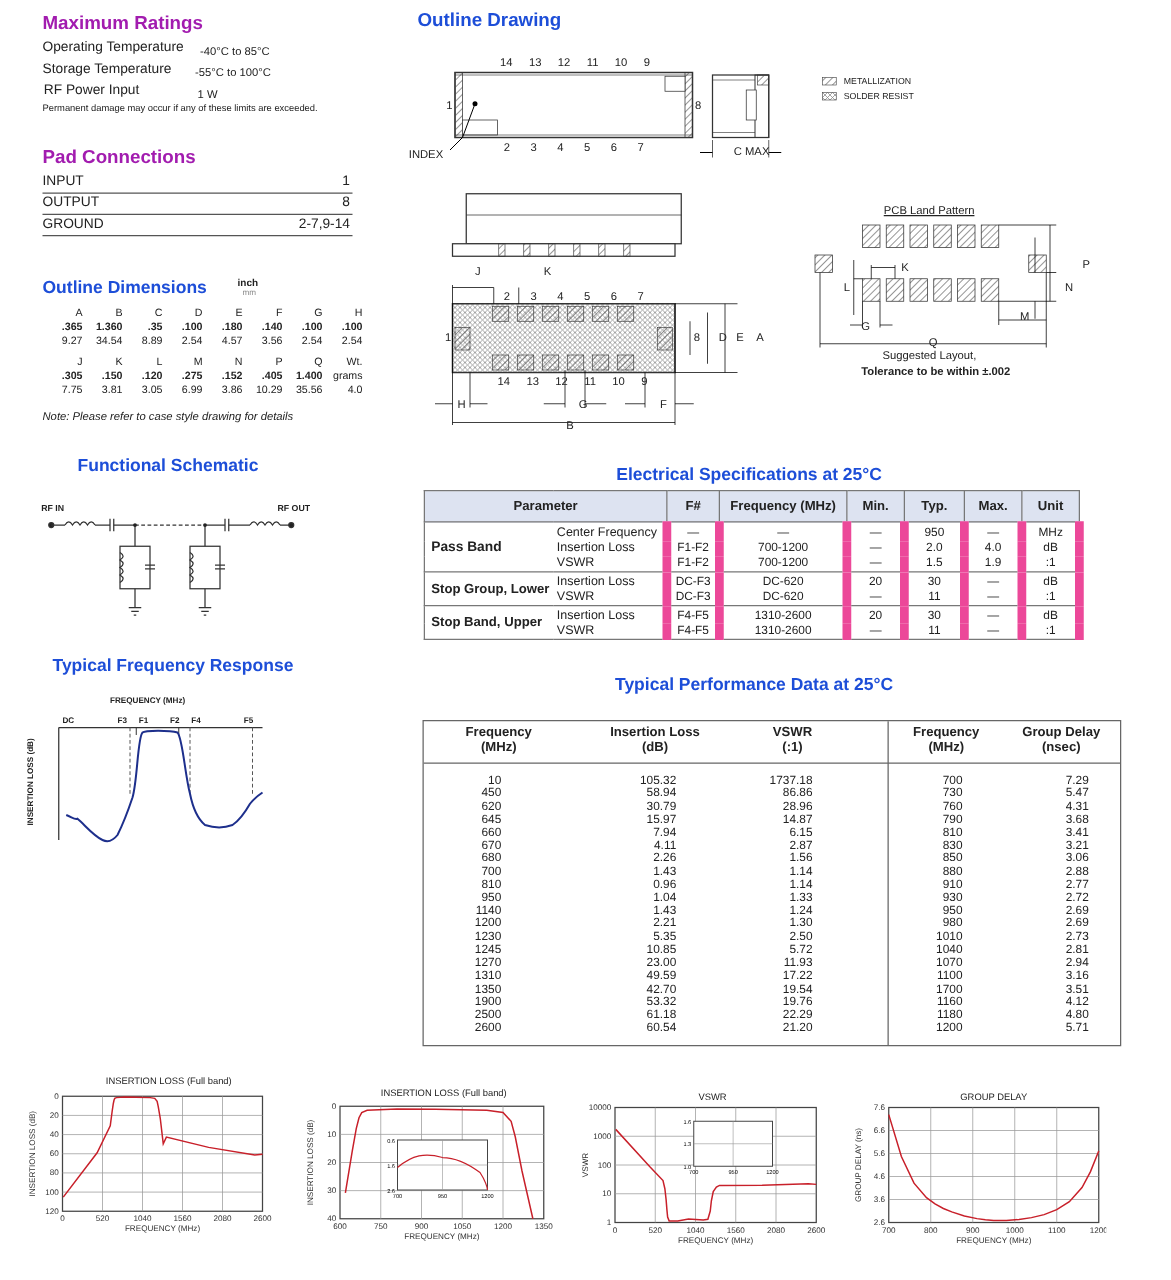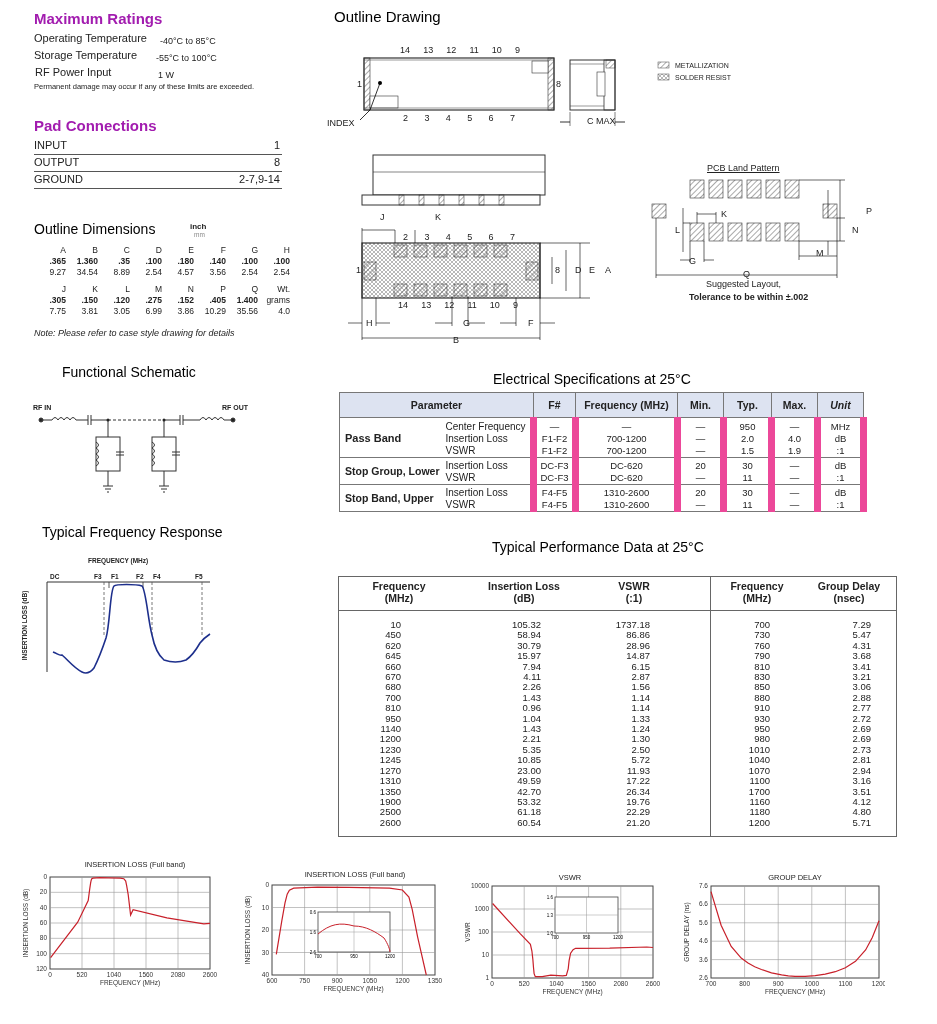--- a/index.html
+++ b/index.html
@@ -1,19 +1,19 @@
 <!DOCTYPE html>
 <html><head>
 <meta charset="utf-8">
 <style>
   * { box-sizing: border-box; margin: 0; padding: 0; }
   body { width: 937px; height: 1024px; background: #fff; font-family: "Liberation Sans", sans-serif; color: #222; position: relative; overflow: hidden; }
   .abs { position: absolute; }
   .h-blue { color: #a21caf; font-weight: bold; font-size: 15px; }
-  .h-black { color: #000000; font-weight: normal; font-size: 15px; }
+  .h-black { color: #1d4ed8; font-weight: bold; font-size: 15px; }
   .tiny { font-size: 8px; }
   
   .mr-row { position: absolute; font-size: 11px; }
   .mr-val { position: absolute; font-size: 9px; }
   
   .pad-row { position: absolute; left: 34px; width: 248px; height: 17px; border-bottom: 1.5px solid #555; font-size: 11px; }
   .pad-row span.v { position: absolute; right: 2px; top: 1px; }
   .pad-row span.l { position: absolute; left: 0; top: 1px; }
   
   .dims { position: absolute; left: 34px; width: 256px; }
@@ -396,21 +396,21 @@
 <div class="abs h-black" style="left:493px;top:371px;font-size:14px;">Electrical Specifications at 25°C</div>
 <table class="es">
   <thead>
     <tr>
       <th colspan="2" style="width:198px;">Parameter</th>
       <th style="width:42px;">F#</th>
       <th style="width:102px;">Frequency (MHz)</th>
       <th style="width:46px;">Min.</th>
       <th style="width:48px;">Typ.</th>
       <th style="width:46px;">Max.</th>
-      <th style="width:46px;font-style:italic;">Unit</th>
+      <th style="width:46px;">Unit</th>
     </tr>
   </thead>
   <tbody>
     <tr>
       <td rowspan="3" class="pname" style="font-size:11px;border-bottom:1.5px solid #777;">Pass Band</td>
       <td class="sub" style="padding-top:3px;">Center Frequency</td>
       <td style="padding-top:3px;">—</td>
       <td style="padding-top:3px;">—</td>
       <td style="padding-top:3px;">—</td>
       <td style="padding-top:3px;">950</td>
@@ -554,21 +554,21 @@
       <div>1.56</div>
       <div>1.14</div>
       <div>1.14</div>
       <div>1.33</div>
       <div>1.24</div>
       <div>1.30</div>
       <div>2.50</div>
       <div>5.72</div>
       <div>11.93</div>
       <div>17.22</div>
-      <div>26.34</div>
+      <div>19.54</div>
       <div>19.76</div>
       <div>22.29</div>
       <div>21.20</div>
     </div>
   <div class="col" id="col-freq2" style="left:395px;width:36px;">
       <div>700</div>
       <div>730</div>
       <div>760</div>
       <div>790</div>
       <div>810</div>

